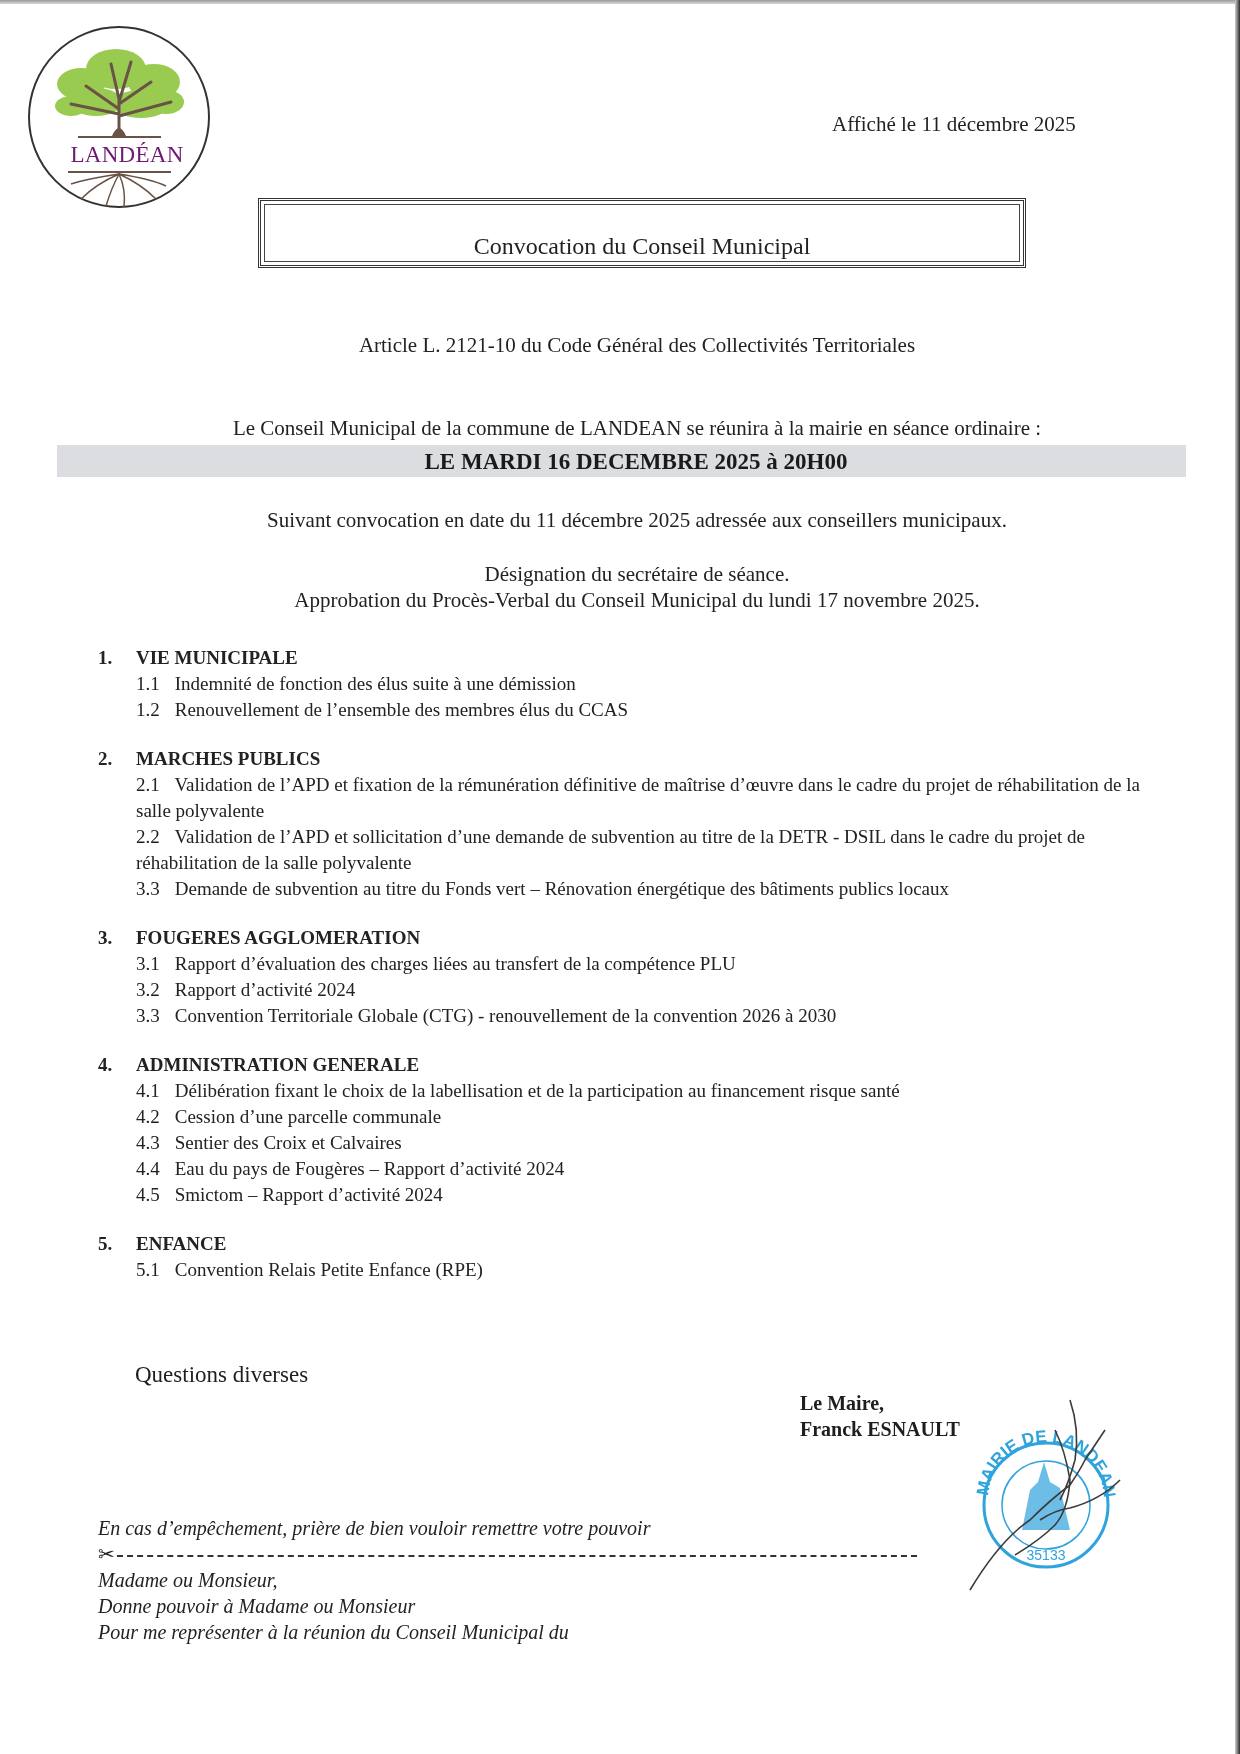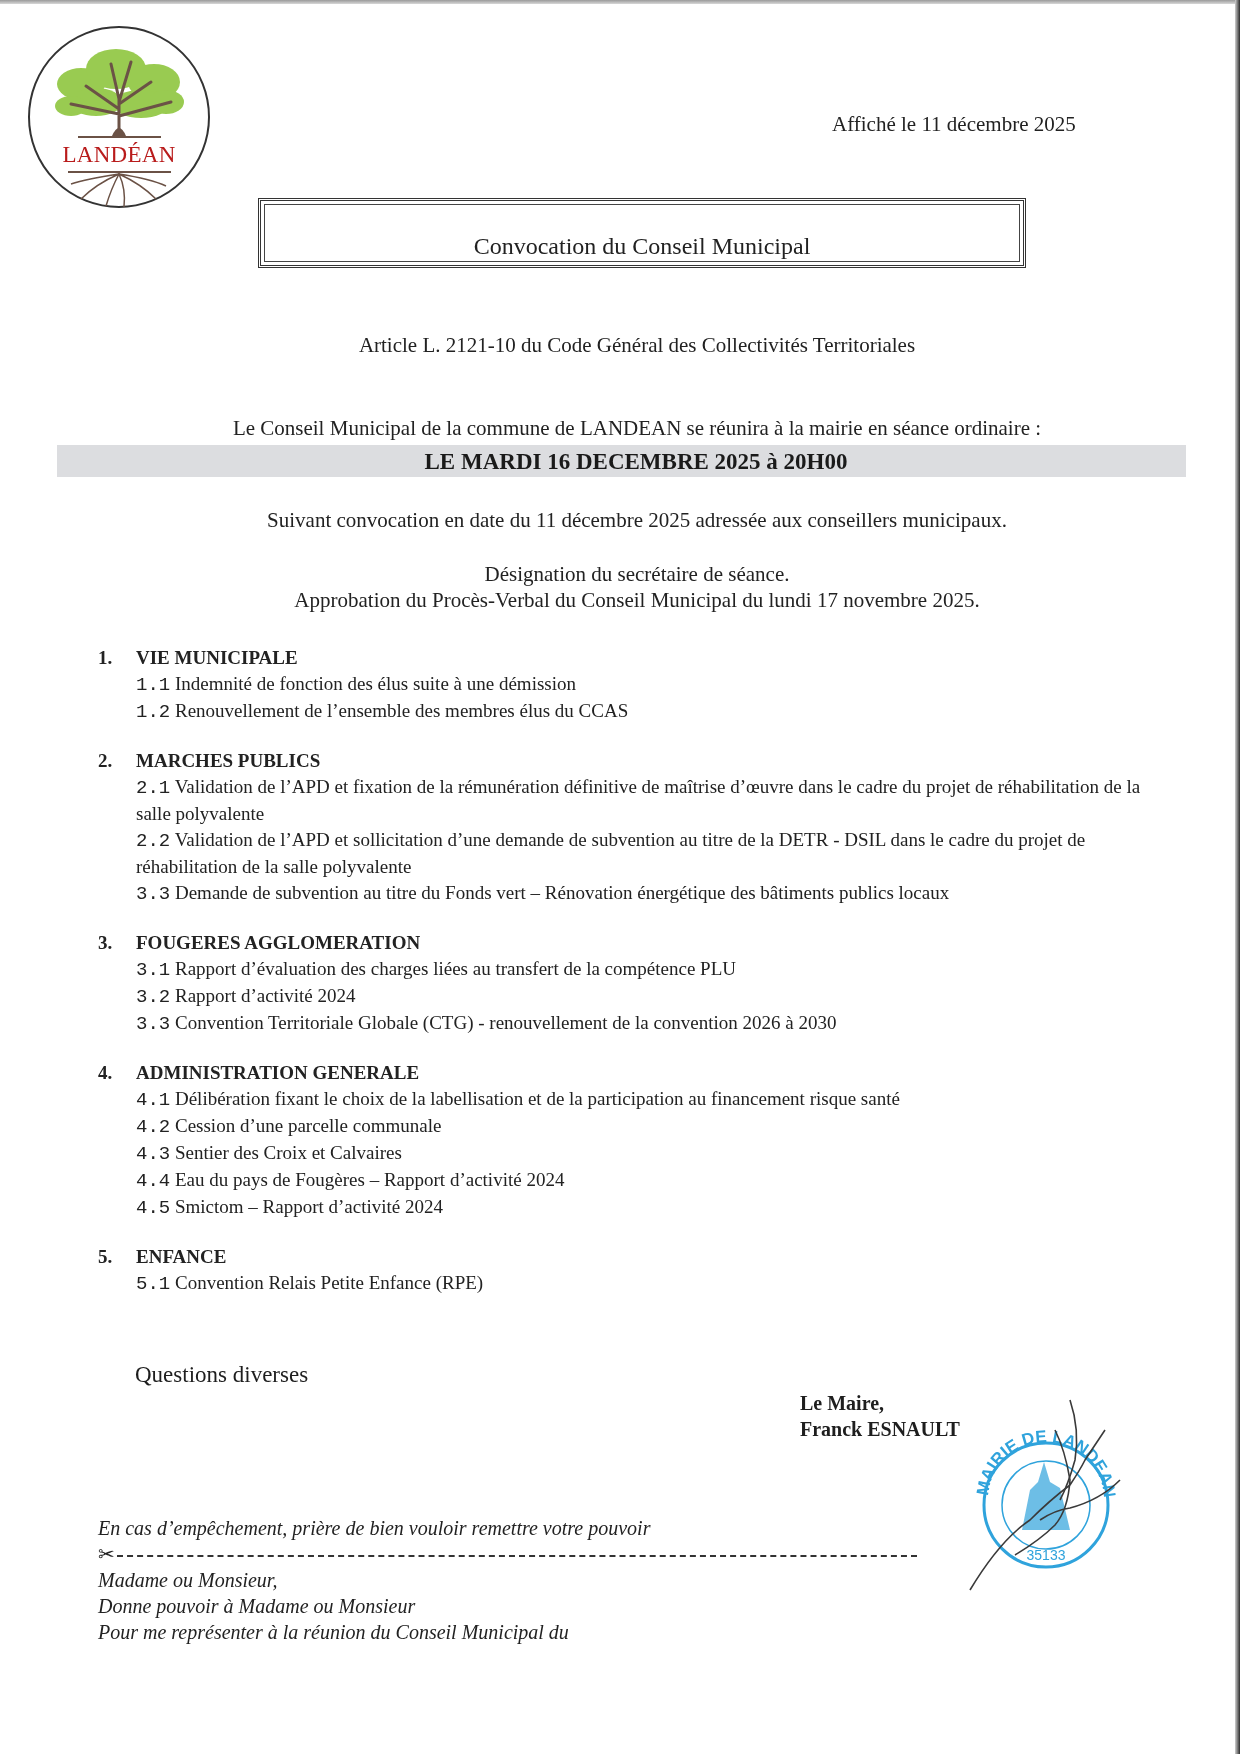--- a/index.html
+++ b/index.html
@@ -9,41 +9,41 @@
     font-family: "Liberation Serif", "DejaVu Serif", serif;
   }
   .top-edge { position: absolute; left: 0; top: 0; width: 1240px; height: 4px;
     background: linear-gradient(#9a9a9a, #d8d8d8); }
   .right-edge { position: absolute; right: 0; top: 0; width: 5px; height: 1754px;
     background: linear-gradient(90deg, #d0d0d0, #2a2a2a); }
 
   
   .logo { position: absolute; left: 26px; top: 24px; width: 186px; height: 186px; }
   .logo svg { width: 100%; height: 100%; }
-  .logo-text { position: absolute; left: 0; width: 100%; top: 118px; text-align: center;
-    font-size: 23px; color: #b91c1c; letter-spacing: 0.3px; }
+  .logo-text { position: absolute; left: 8px; width: 100%; top: 118px; text-align: center;
+    font-size: 23px; color: #701a75; letter-spacing: 0.3px; }
 
   .posted { position: absolute; left: 800px; top: 112px; font-size: 21px; color: #222; margin-left: 32px; }
 
   .title-box { position: absolute; left: 258px; top: 198px; width: 768px; height: 70px;
     border: 3px double #333; outline: 1px solid #444; outline-offset: -7px; box-sizing: border-box; }
   .title-box .t { position: absolute; left: 0; right: 0; bottom: 5px; text-align: center;
     font-size: 24px; color: #222; }
 
   .center { position: absolute; left: 0; width: 1240px; text-align: center; font-size: 21px; color: #222; padding-left: 17px; }
   .banner { position: absolute; left: 57px; top: 445px; width: 1100px; height: 32px;
     background: #dcdde0; padding-left: 29px; }
   .banner .t { text-align: center; font-weight: bold; font-size: 23px; line-height: 34px; color: #1a1a1a; }
 
   .agenda { position: absolute; left: 98px; top: 645px; width: 1060px; font-size: 19px; color: #222; }
   .section { margin-bottom: 23px; }
   .section-head { font-weight: bold; height: 26px; line-height: 26px; display: flex; }
   .section-num { width: 38px; }
   .item { padding-left: 38px; line-height: 26px; }
-  .item .n { display: inline-block; min-width: 34px; font-family: Liberation Mono, monospace; }
+  .item .n { display: inline-block; min-width: 34px; }
 
   .questions { position: absolute; left: 135px; top: 1362px; font-size: 23px; }
   .signer { position: absolute; left: 800px; top: 1390px; font-size: 20px; font-weight: bold; line-height: 26px; }
 
   .stamp { position: absolute; left: 960px; top: 1390px; width: 170px; height: 210px; }
 
   .proxy { position: absolute; left: 98px; top: 1515px; font-size: 20px; font-style: italic; line-height: 26px; color: #222; }
   .cut-line { display: flex; align-items: center; }
   .scissors { font-style: normal; font-size: 20px; margin-right: 2px; }
   .dashes { width: 800px; border-top: 2px dashed #333; height: 0; margin-top: 4px; }

